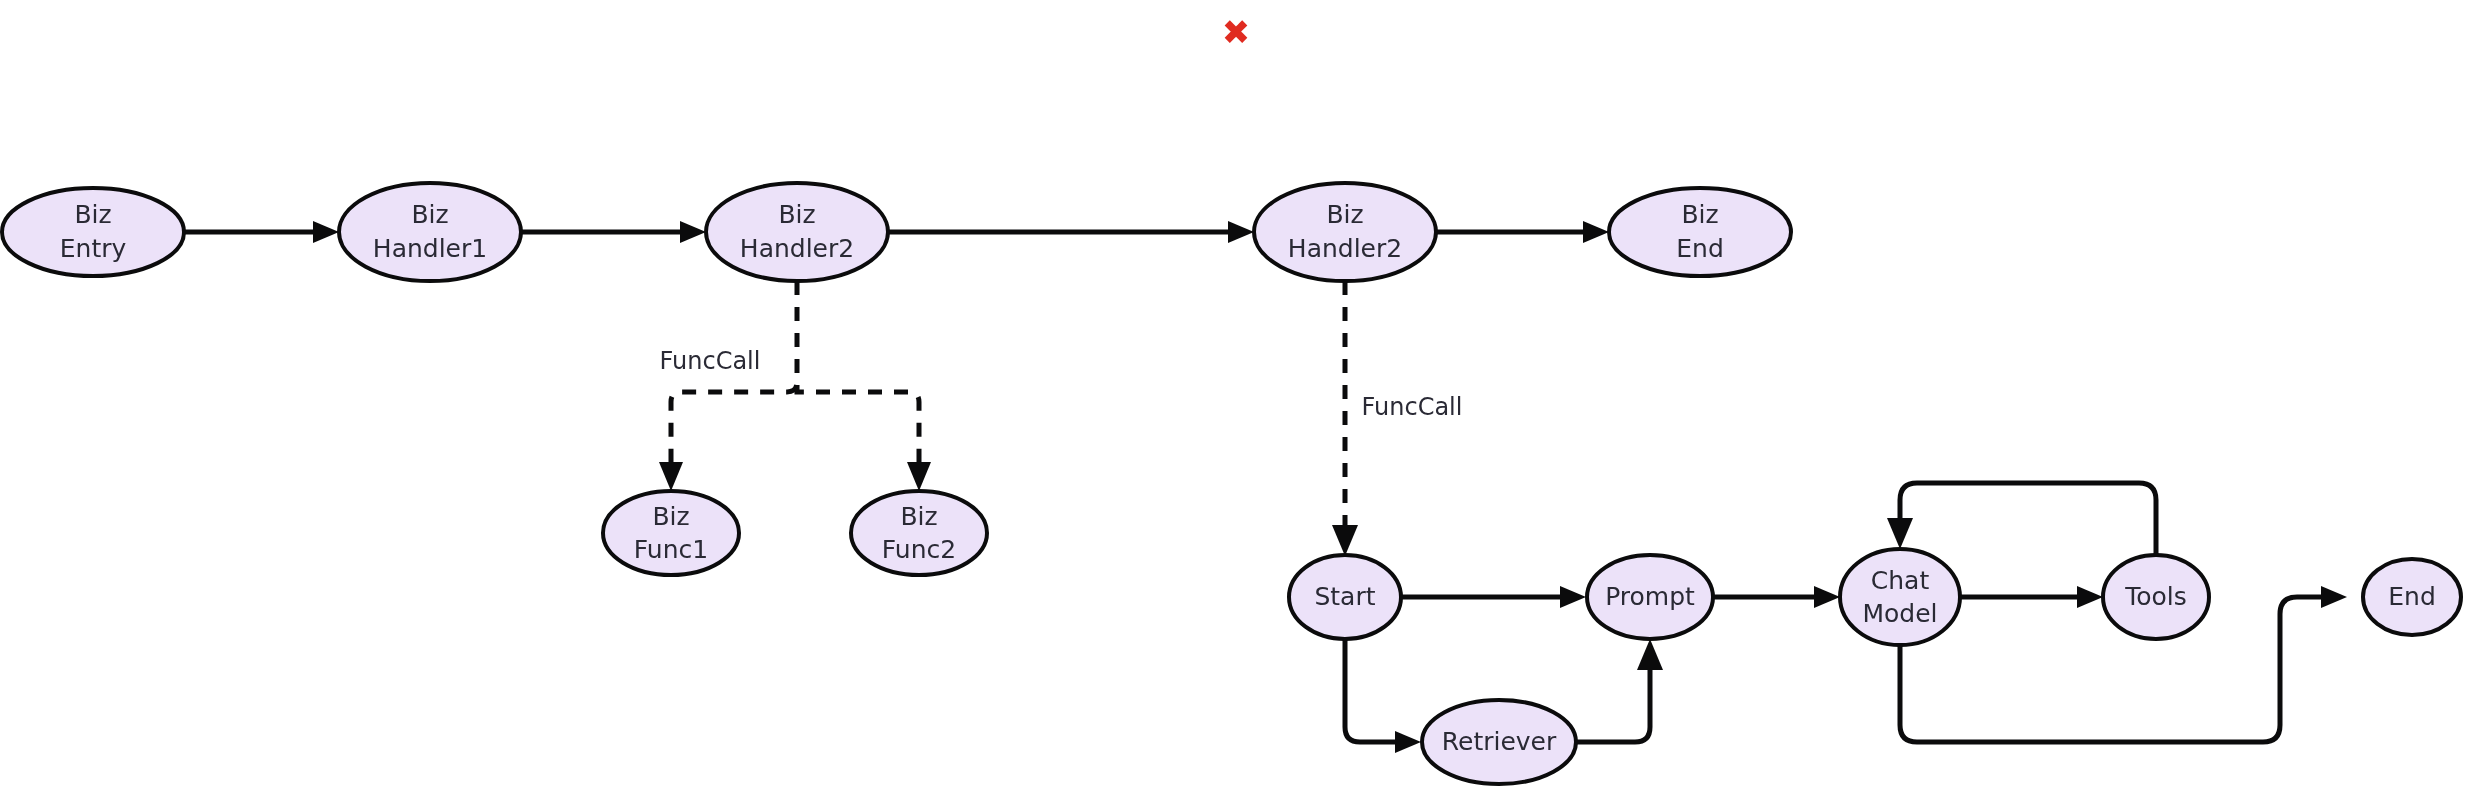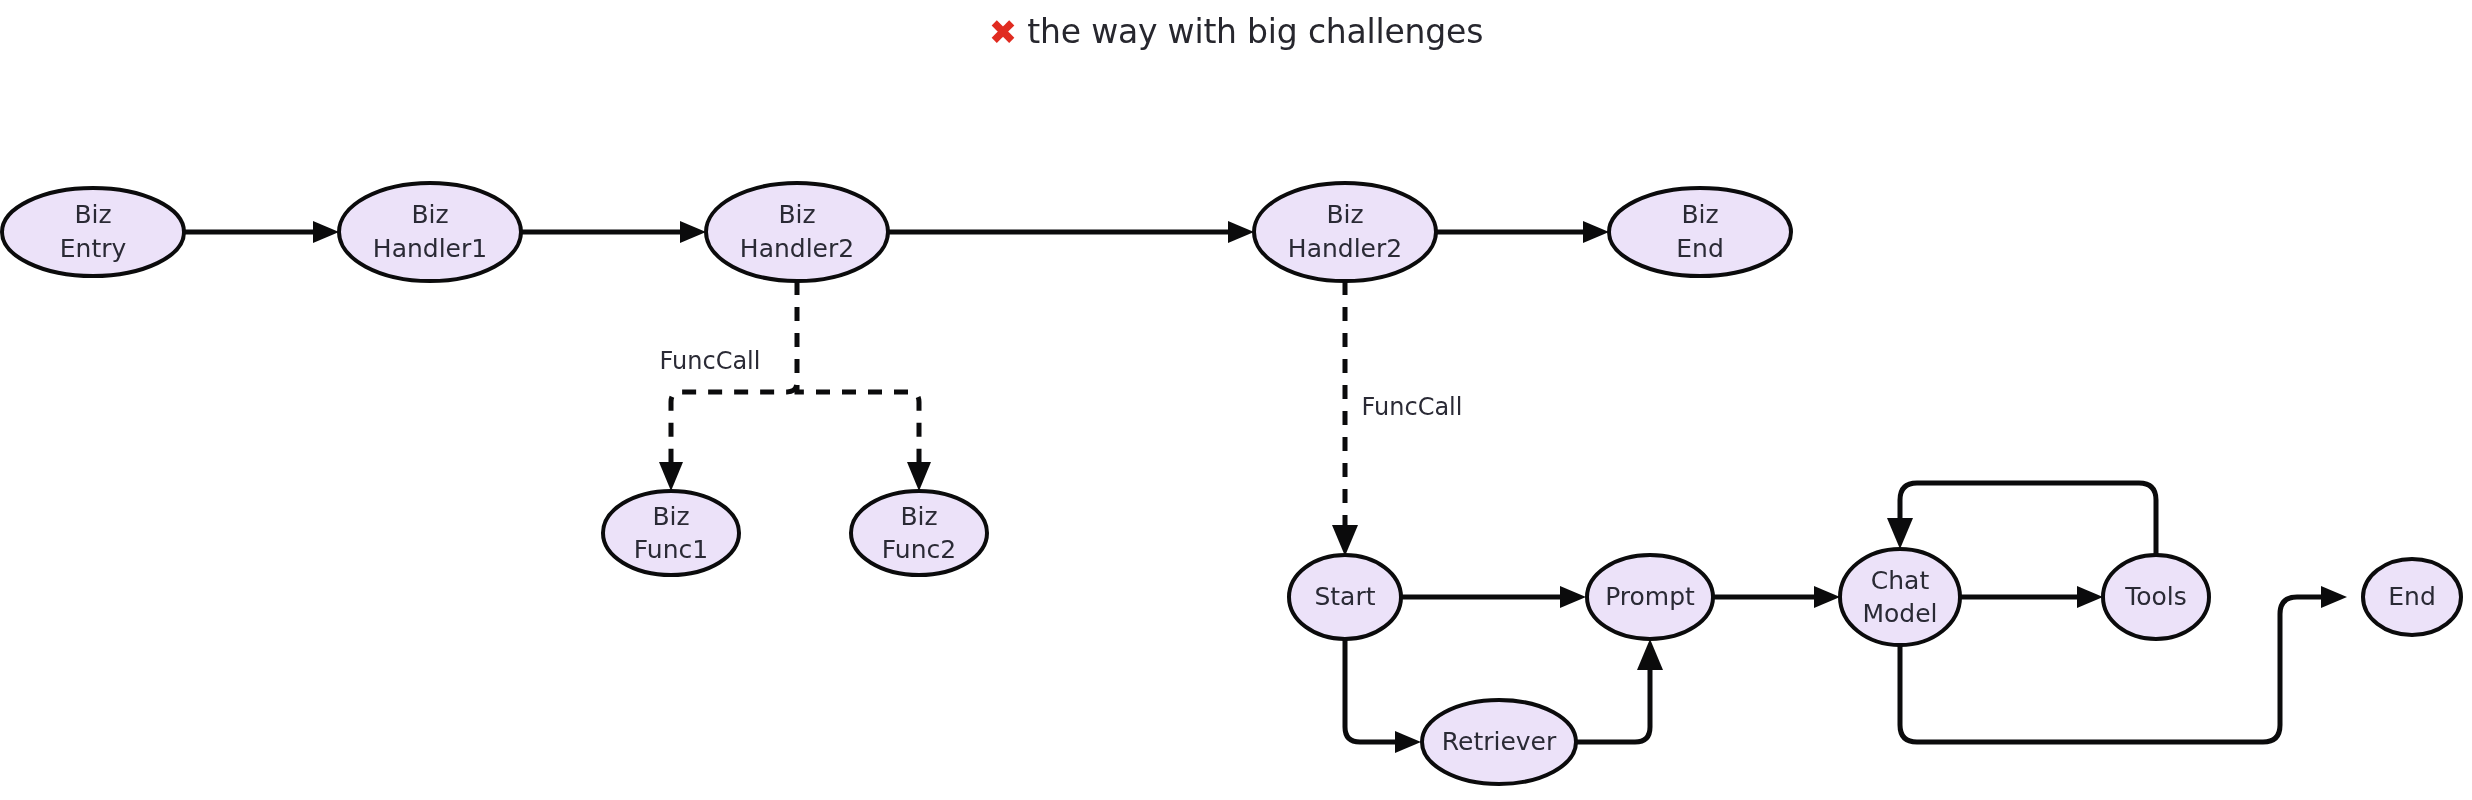--- a/index.html
+++ b/index.html
@@ -95,21 +95,20 @@
     stroke: none;
   }
 </style>
 </head>
 <body>
 
 <div id="diagram-root">
 
   <div class="title-bar">
     <span class="title-mark">✖</span>
-    <span class="title-text">the way with big challenges</span>
   </div>
 
   <svg id="flow" viewBox="0 0 2472 800" xmlns="http://www.w3.org/2000/svg">
 
     <g>
 
       <g>
         <path class="edge-solid" d="M 184 232 L 323 232"></path>
         <polygon class="arrow-head" points="339,232 313,221 313,243"></polygon>
       </g>

